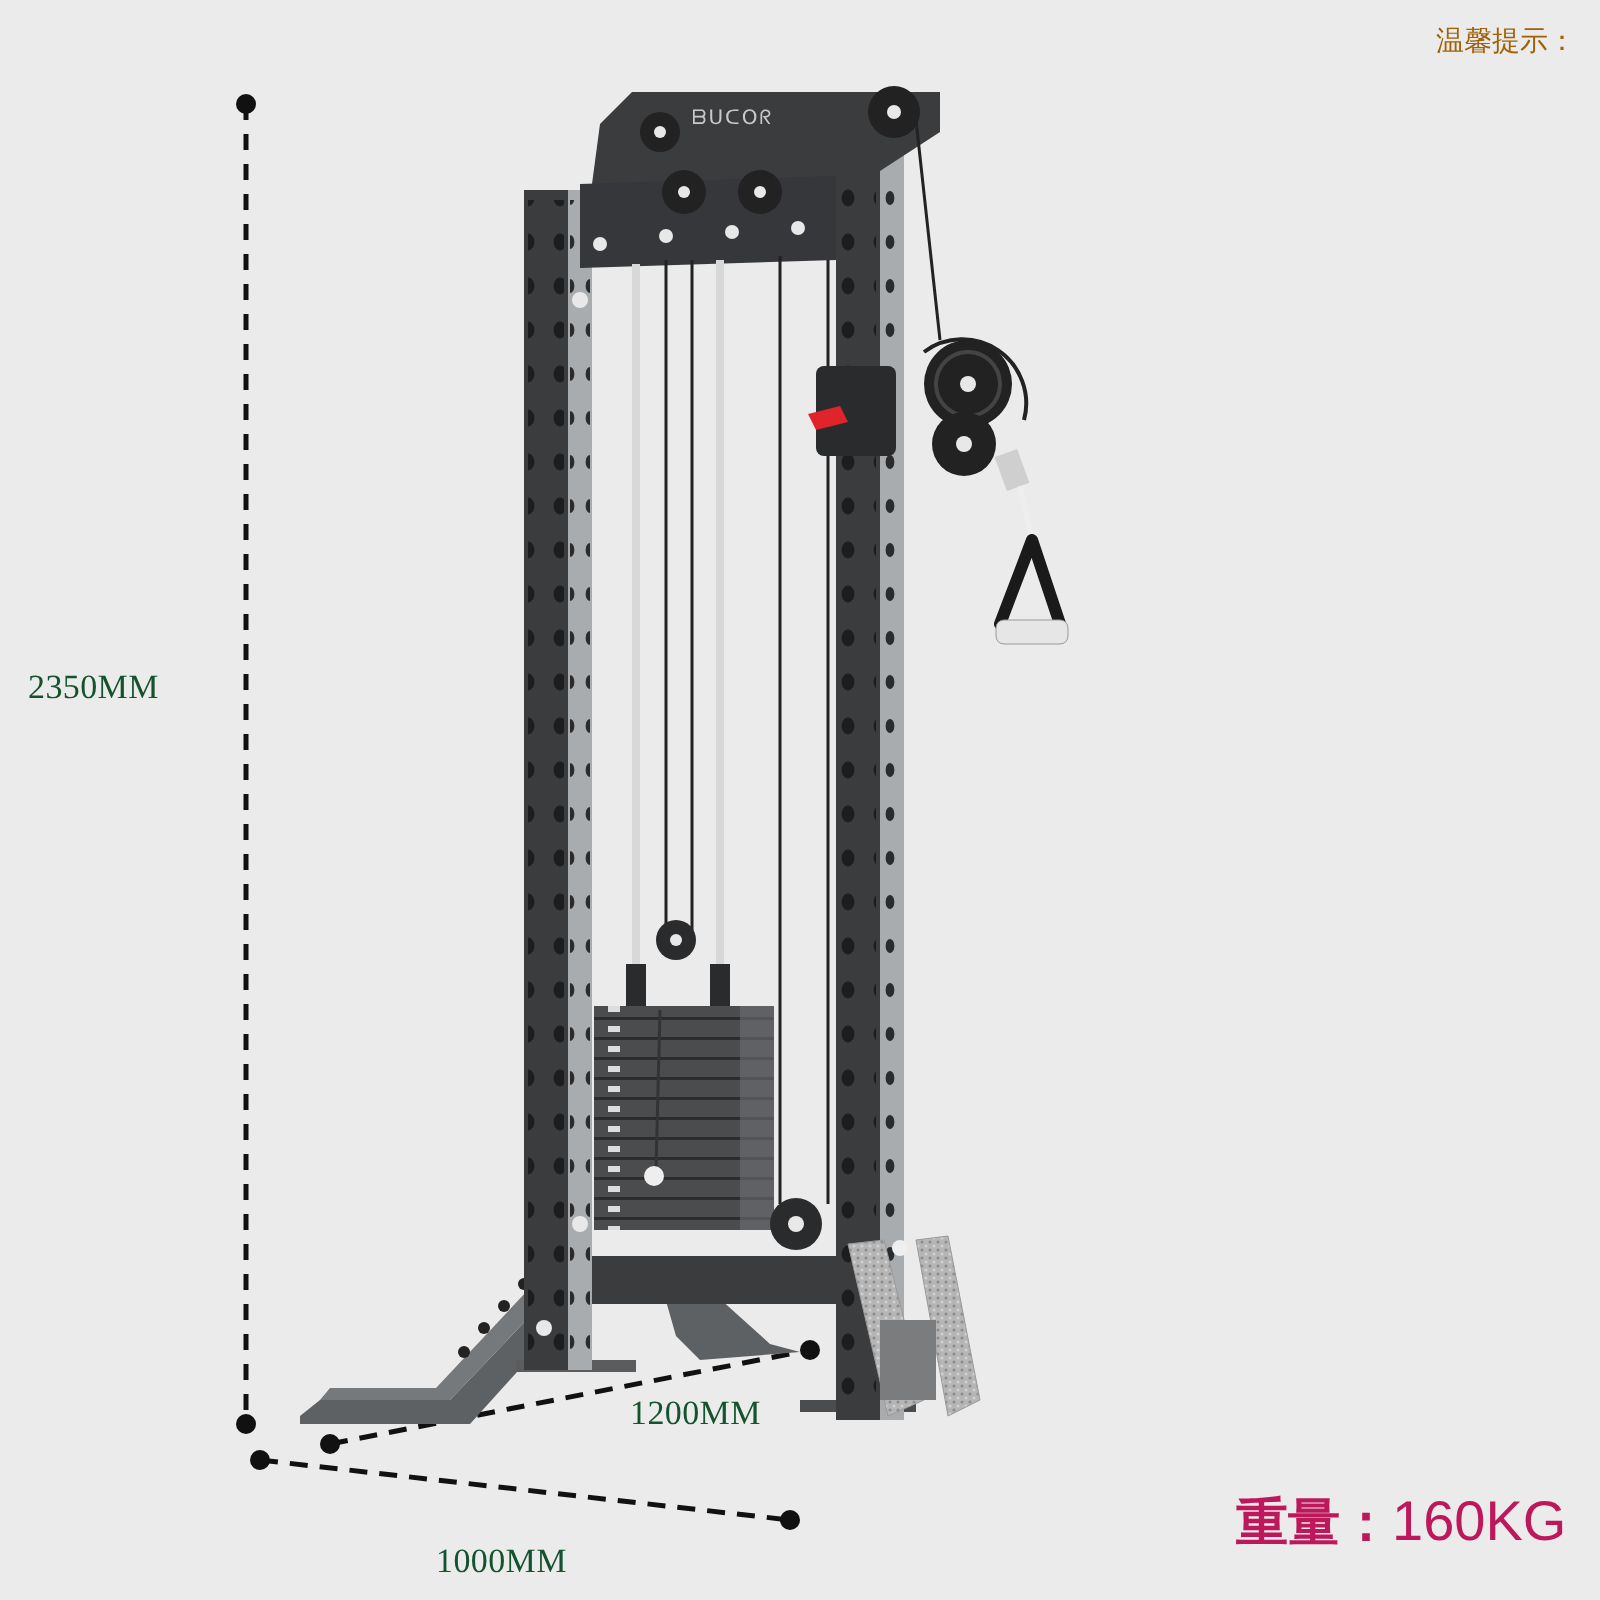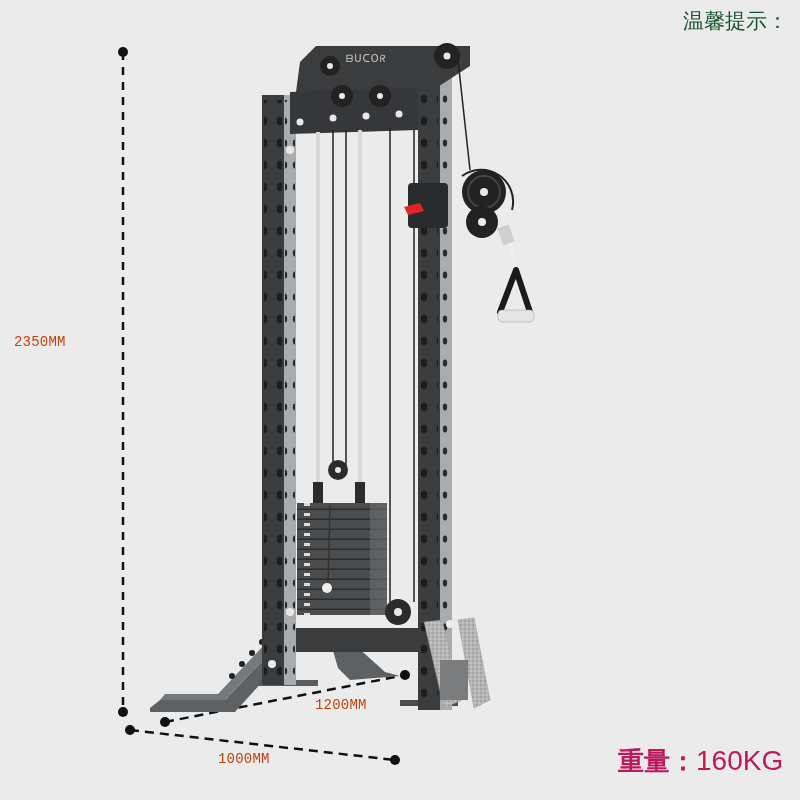--- a/index.html
+++ b/index.html
@@ -1,20 +1,20 @@
 <!DOCTYPE html>
 <html><head>
 <meta charset="utf-8">
 <style>
   html, body { margin:0; padding:0; }
   body { width:800px; height:800px; background:#ebebeb; position:relative; overflow:hidden;
          font-family:"DejaVu Sans", sans-serif; color:#1a1a1a; }
-  .notice { position:absolute; right:12px; top:8px; text-align:right; font-size:21px; line-height:26px; color:#14532d; }
+  .notice { position:absolute; right:12px; top:8px; text-align:right; font-size:14px; line-height:26px; color:#a16207; }
   .notice div { white-space:nowrap; }
-  .dim-label { position:absolute; font-family:Liberation Mono, monospace; font-size:14px; color:#c2410c; letter-spacing:0.2px; }
+  .dim-label { position:absolute; font-family:Liberation Serif, serif; font-size:17px; color:#14532d; letter-spacing:0.2px; }
   .weight { position:absolute; left:618px; top:744px; font-size:26px; font-weight:bold; color:#be185d; white-space:nowrap; }
   .weight .val { font-family:"Liberation Sans", sans-serif; font-weight:normal; font-size:28px; }
   svg.scene { position:absolute; left:0; top:0; }
 </style>
 </head>
 <body>
 
 <div class="notice">
   <div>温馨提示：</div>
 </div>
@@ -155,17 +155,17 @@
   <g>
     <polygon points="424,622 442,620 462,700 444,708" fill="url(#tread)" stroke="#999" stroke-width="0.5"></polygon>
     <polygon points="458,620 474,618 490,700 474,708" fill="url(#tread)" stroke="#999" stroke-width="0.5"></polygon>
     <rect x="440" y="660" width="28" height="40" fill="#7a7c7e"></rect>
     <circle cx="450" cy="624" r="4" fill="#eee"></circle>
   </g>
 </svg>
 
 <div class="dim-label" style="left:14px; top:334px;">2350MM</div>
 <div class="dim-label" style="left:302px; top:697px;margin-left:13px;">1200MM</div>
-<div class="dim-label" style="left:218px; top:751px;text-align:center;">1000MM</div>
+<div class="dim-label" style="left:218px; top:771px;text-align:center;">1000MM</div>
 
 <div class="weight">
   <span>重量：</span><span class="val">160KG</span>
 </div>
 
 </body></html>

